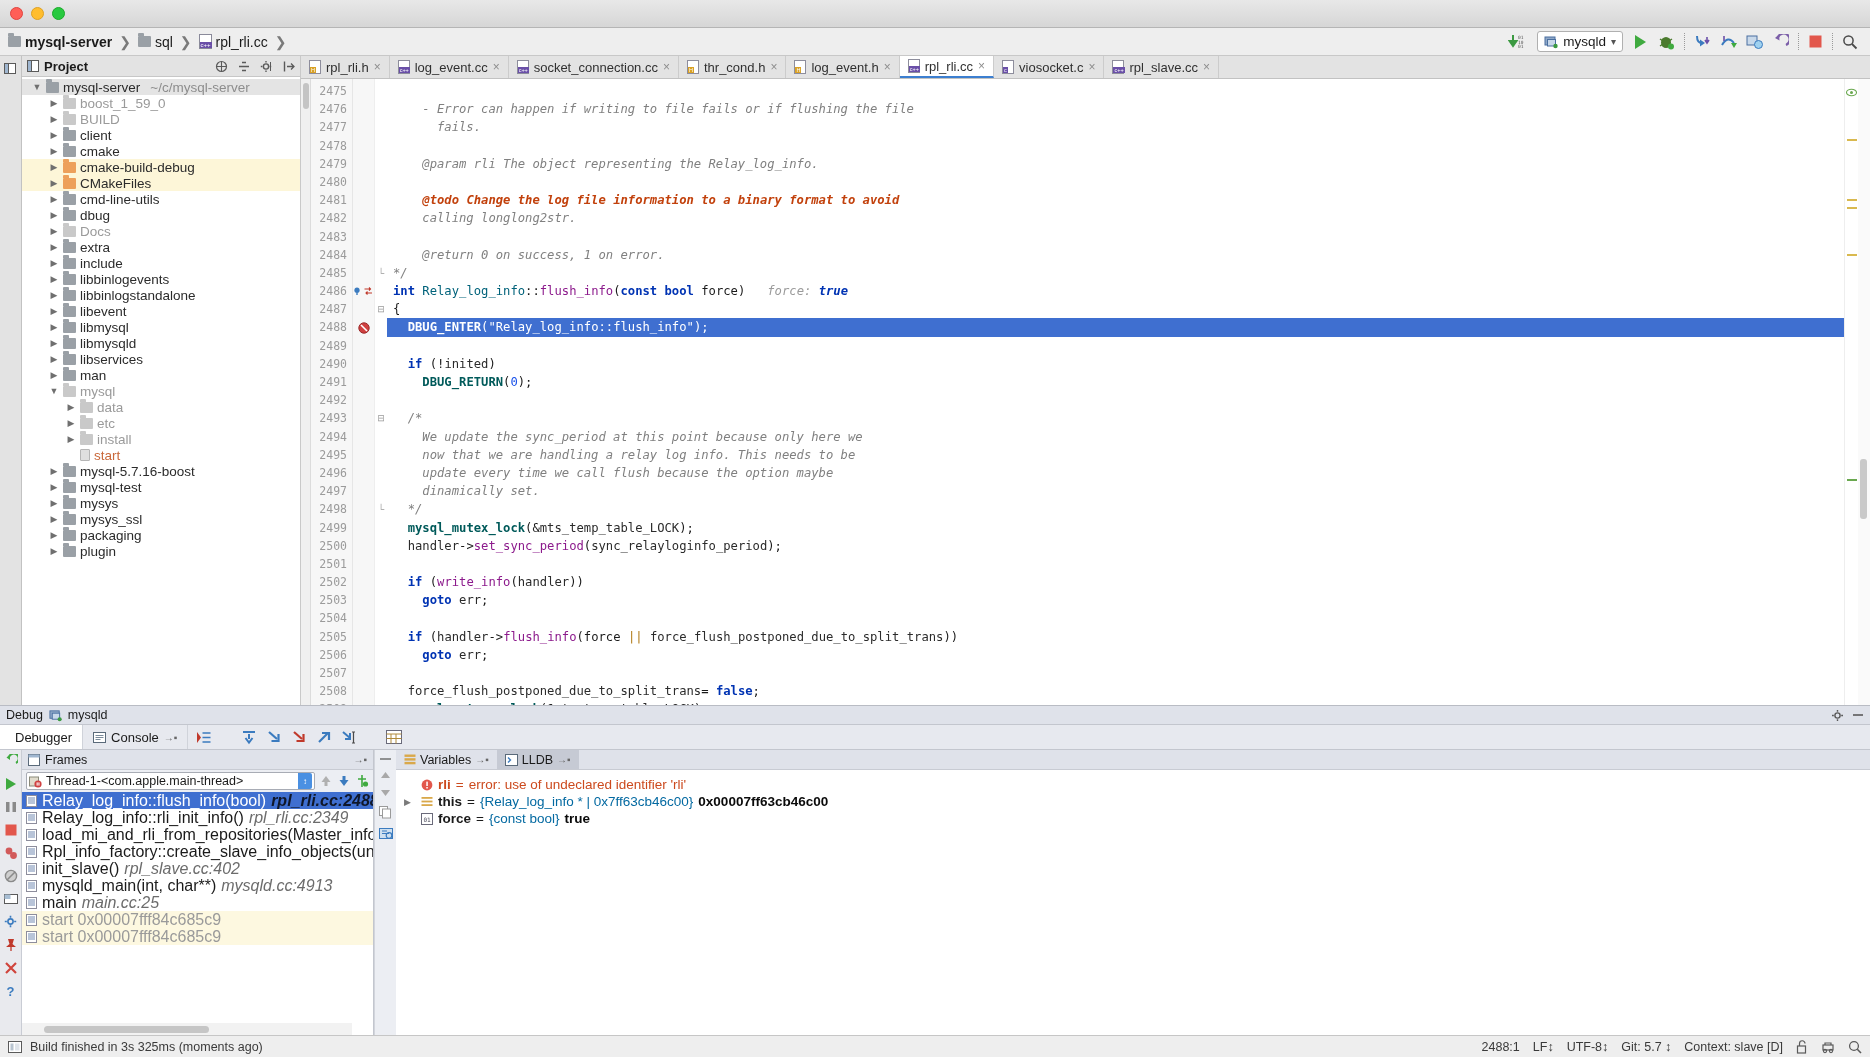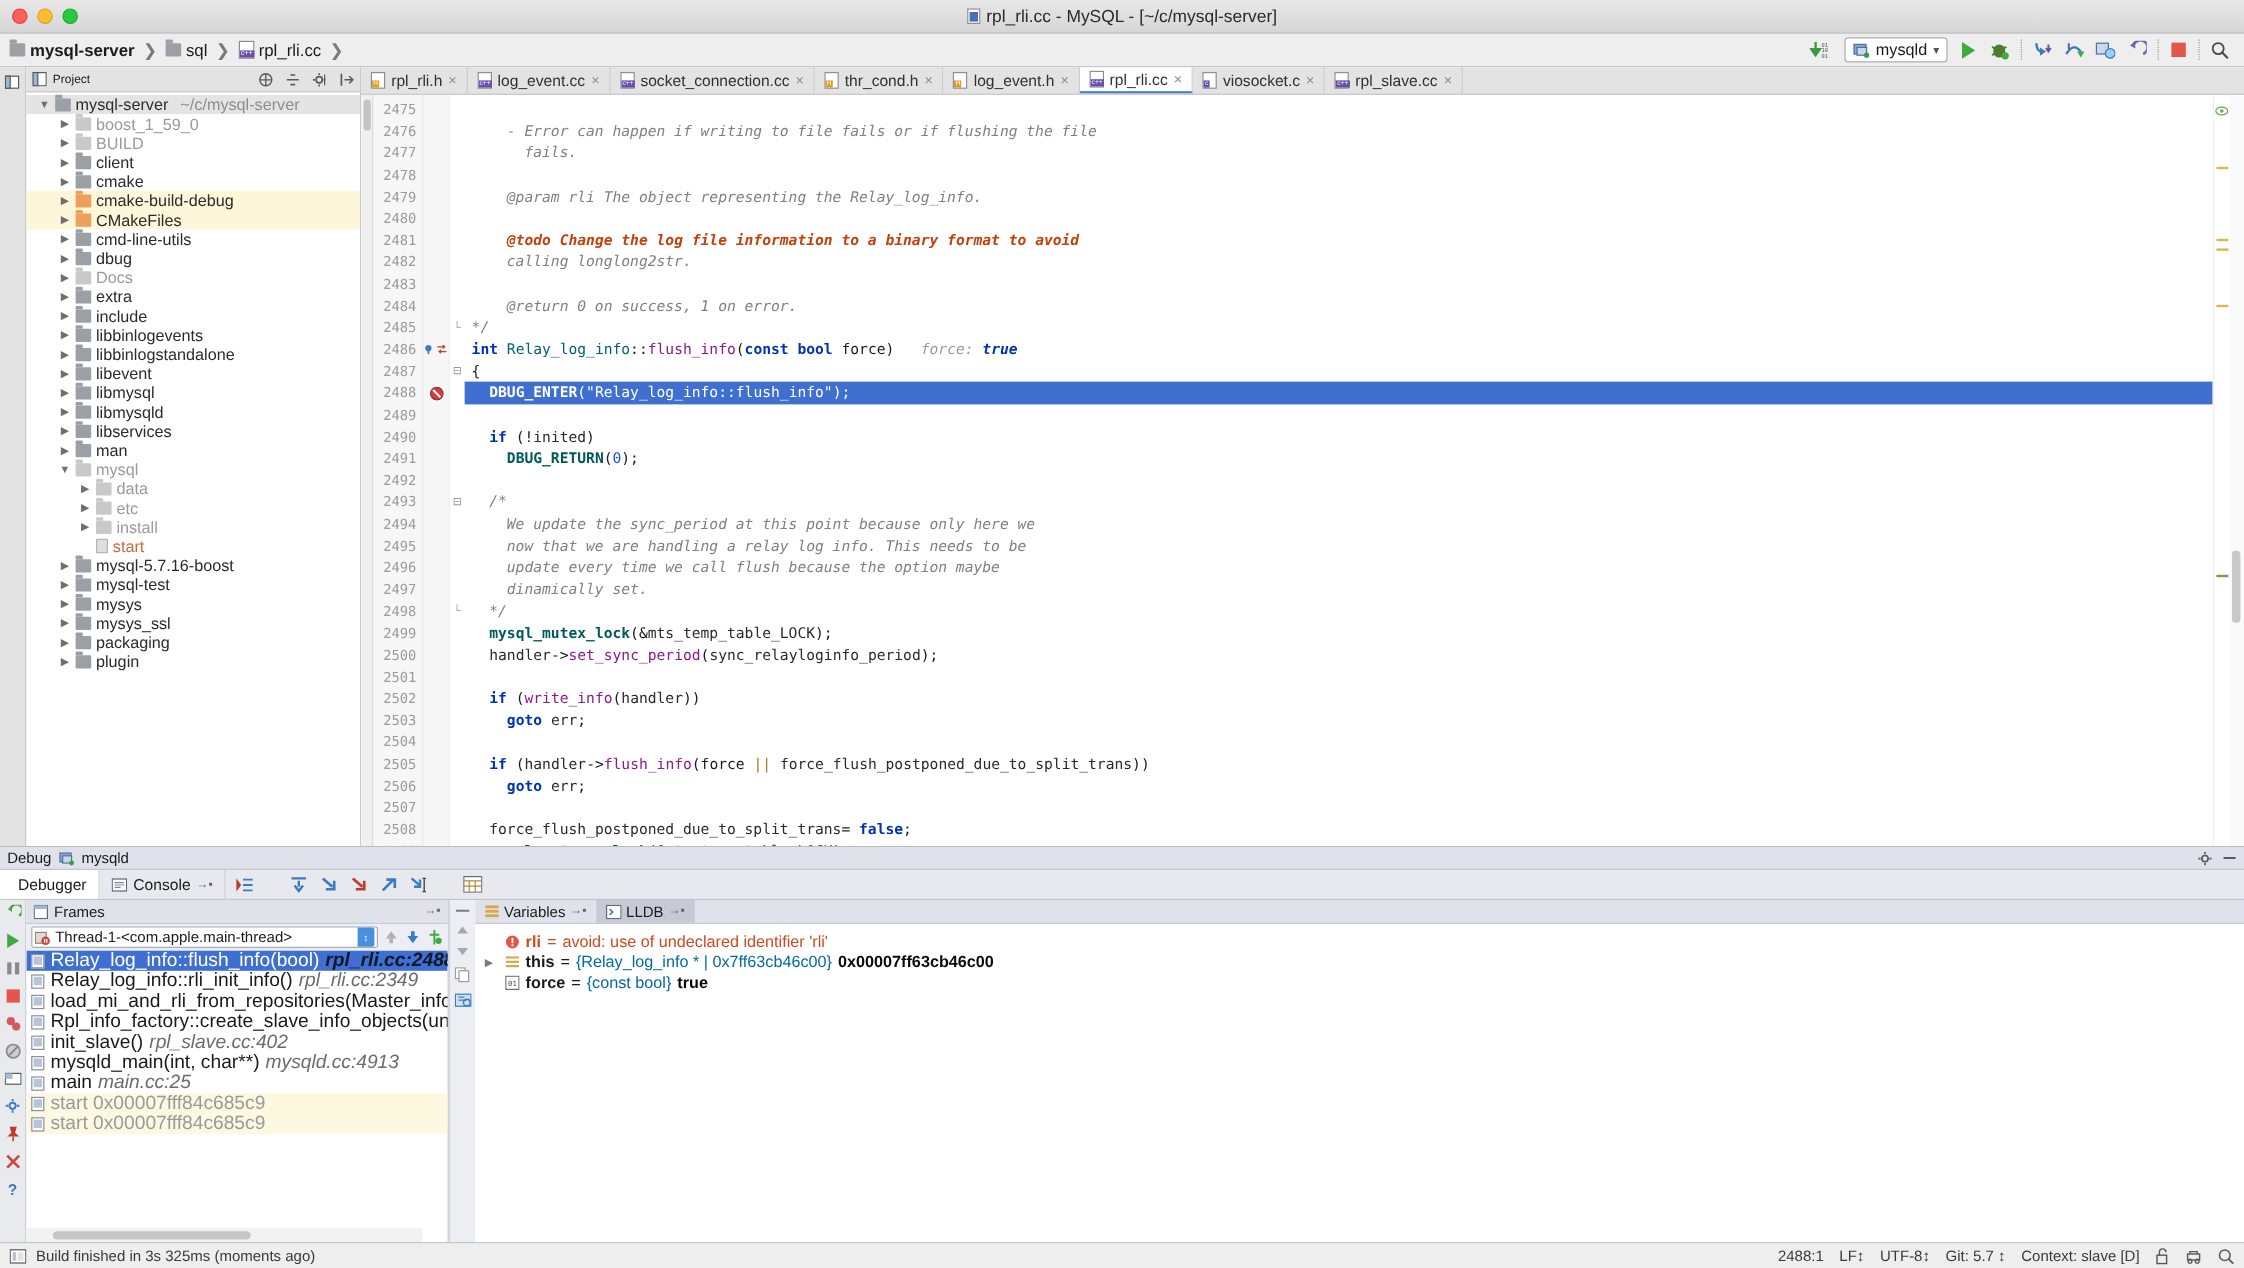--- a/index.html
+++ b/index.html
@@ -70,21 +70,21 @@
   
   .leftrail {
     width:22px; background:#e3e3e3; border-right:1px solid #c2c2c2;
     display:flex; flex-direction:column; align-items:center; padding-top:6px; gap:10px; flex:none;
   }
 
   
   .projpanel { width:279px; background:#fff; display:flex; flex-direction:column; flex:none; border-right:1px solid #c9c9c9;}
   .panelhdr {
     height:21px; background:#e3e3e3; border-bottom:1px solid #c7c7c7;
-    display:flex; align-items:center; padding:0 5px; font-size:10px; gap:5px; flex:none;
+    display:flex; align-items:center; padding:0 5px; font-size:13px; gap:5px; flex:none;font-weight:bold;
   }
   .panelhdr .sp { margin-left:auto; display:flex; gap:10px; align-items:center;}
   .tree { flex:1; overflow:hidden; font-size:13.5px; padding-top:2px; }
   .tnode { display:flex; align-items:center; height:16px; padding-left:6px; gap:4px; white-space:nowrap; }
   .tnode.sel { background:#e4e4e4; }
   .tnode.hl { background:#fdf6d8; }
   .arrow { width:10px; text-align:center; color:#6f6f6f; font-size:9px; flex:none;}
   .fico { width:13px; height:11px; border-radius:1px; flex:none; position:relative; background:#9aa0a6;}
   .fico:before{content:"";position:absolute;top:-3px;left:0;width:6px;height:3px;background:inherit;border-radius:1px 1px 0 0;}
   .fico.gray{background:#c9c9c9;}
@@ -205,21 +205,20 @@
 <body>
 
 <div class="app">
 
   <div class="titlebar">
     <div class="traffic">
       <div class="tl r"></div>
       <div class="tl y"></div>
       <div class="tl g"></div>
     </div>
-    <div class="wtitle"><span class="ficon"></span><span>rpl_rli.cc - MySQL - [~/c/mysql-server]</span></div>
   </div>
 
   <div class="navrow">
     <div class="crumb b">
       <span class="fold"></span>
       <span>mysql-server</span>
     </div>
     <span class="sep">❯</span>
     <div class="crumb">
       <span class="fold"></span>
@@ -1030,21 +1029,21 @@
         <div class="varlist" id="varlist">
             <div class="vrow">
               <span style="width:12px"></span>
               <svg class="vicon" viewBox="0 0 12 12">
                 <circle cx="6" cy="6" r="5.4" fill="#e2574c"></circle>
                 <rect x="5.3" y="2.6" width="1.5" height="4.4" fill="#fff"></rect>
                 <rect x="5.3" y="8" width="1.5" height="1.5" fill="#fff"></rect>
               </svg>
               <span class="verr" style="font-weight:bold">rli</span>
               <span class="verr">=</span>
-              <span class="verr">avoid: use of undeclared identifier 'rli'</span>
+              <span class="verr">error: use of undeclared identifier 'rli'</span>
             </div>
             <div class="vrow">
               <span style="width:12px;color:#7a7a7a;font-size:9px;">▶</span>
               <svg class="vicon" viewBox="0 0 12 12">
                 <rect x="0.5" y="1" width="11" height="1.8" fill="#d9a84a"></rect>
                 <rect x="0.5" y="4.6" width="11" height="1.8" fill="#d9a84a"></rect>
                 <rect x="0.5" y="8.2" width="11" height="1.8" fill="#d9a84a"></rect>
               </svg>
               <span class="vname" style="font-weight:bold">this</span>
               <span>=</span>

